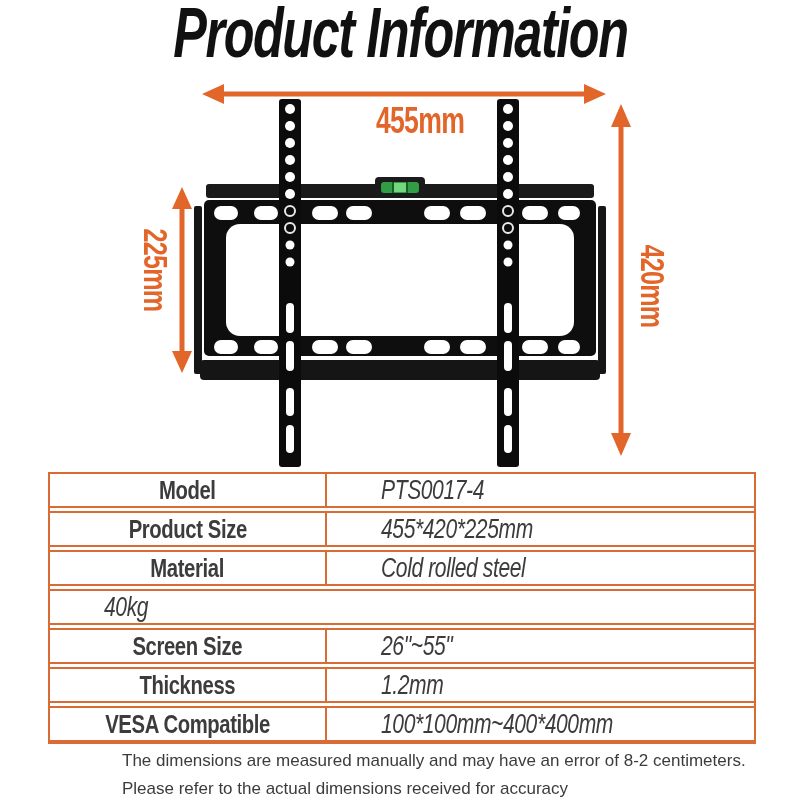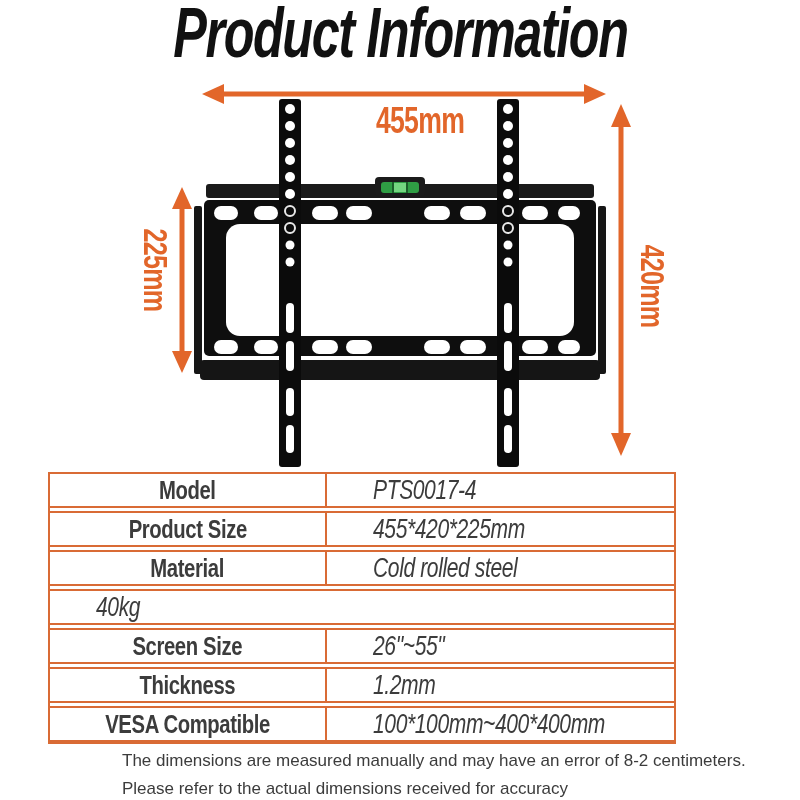--- a/index.html
+++ b/index.html
@@ -50,21 +50,21 @@
     left:156px;top:270px;
     transform:translate(-50%,-50%) rotate(90deg) scaleX(0.74);
   }
   .dim-right{
     left:653px;top:286px;
     transform:translate(-50%,-50%) rotate(90deg) scaleX(0.74);
   }
 
   
   .spec-table{
-    position:absolute;left:48px;top:472px;width:628px;
+    position:absolute;left:48px;top:472px;width:708px;
     border:2px solid var(--table-border);
     background:#fff;
   }
   .spec-row{
     display:flex;align-items:stretch;
     border-bottom:2px solid var(--table-border);
   }
   .spec-row + .spec-row{
     margin-top:3px;
     border-top:2px solid var(--table-border);
@@ -75,21 +75,21 @@
     border-right:2px solid var(--table-border);
     display:flex;align-items:center;justify-content:center;
     color:var(--label-ink);
     font-weight:bold;font-size:26px;
   }
   .spec-label .cond{transform-origin:center center;}
   .spec-value{
     flex:1;min-height:32px;display:flex;align-items:center;
     padding-left:46px;
     color:var(--label-ink);
-    font-style:italic;font-size:27px;
+    font-style:italic;font-size:27px;margin-left:8px;
   }
   .spec-value .cond{transform-origin:left center;}
   .cond{
     display:inline-block;white-space:nowrap;letter-spacing:-0.5px;
     transform:scaleX(0.78);
   }
 
   
   .footer{
     position:absolute;left:122px;top:752px;

